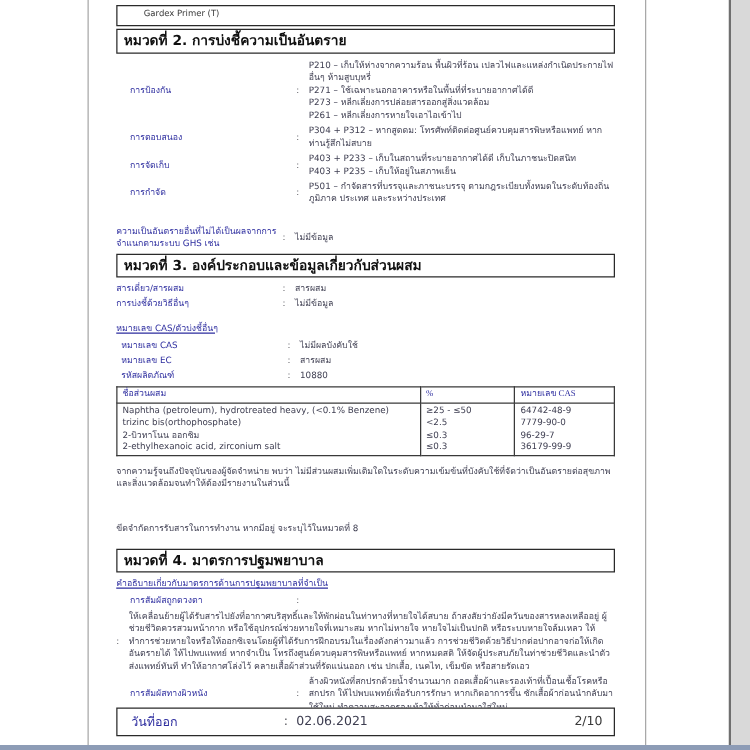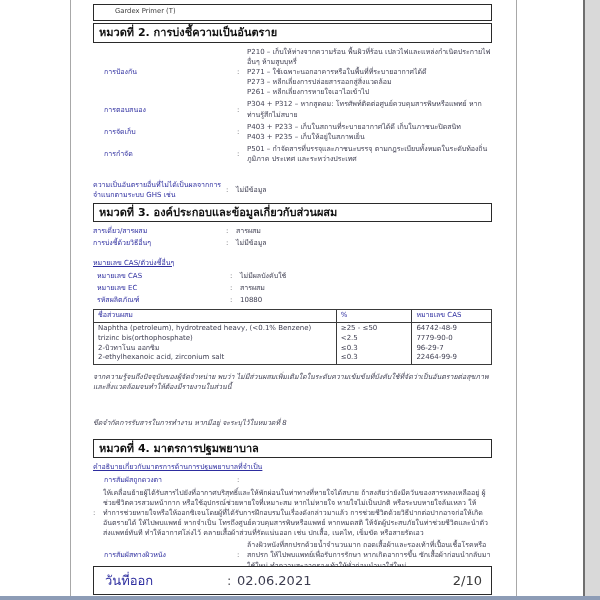--- a/index.html
+++ b/index.html
@@ -40,30 +40,30 @@
   }
   .gap-top{margin-top:16px;}
   .sec3-box{}
   .sec4-box{margin-top:8px;}
 
   table.ingredients{border-collapse:collapse;width:100%;margin-top:4px;}
   table.ingredients th,table.ingredients td{
     border:1px solid #3a3a3a;padding:1px 4px;vertical-align:top;text-align:left;
     font-weight:normal;font-size:7px;line-height:1.4;color:#3d3d50;
   }
-  table.ingredients th{color:#2d2d9f;}
+  table.ingredients th{color:#2d2d9f;font-family:Liberation Serif, serif;}
   .cell-line{overflow-wrap:break-word;word-break:break-word;}
 
-  .note{margin:7px 0 0 0;color:#3d3d50;overflow-wrap:break-word;word-break:break-word;font-style:italic;}
+  .note{margin:7px 0 0 0;color:#3d3d50;overflow-wrap:break-word;word-break:break-word;}
   .note.second{margin-top:26px;margin-bottom:10px;}
 
   .footer-box{
     position:absolute;left:93px;top:566px;width:399px;box-sizing:border-box;
     border:1px solid #2a2a2a;padding:3px 5px;display:flex;align-items:center;
-    font-size:13px;background:#fff;
+    font-size:10px;background:#fff;
   }
   .footer-lbl{width:122px;color:#2d2d9f;padding-left:6px;}
   .footer-date{flex:1;color:#3d3d50;}
   .footer-page{color:#3a3a3a;padding-right:4px;}
 </style>
 </head>
 <body>
 
 <div class="vline-left"></div>
 <div class="vline-right"></div>
@@ -168,21 +168,21 @@
         <td>
           <div class="cell-line">≥25 - ≤50</div>
           <div class="cell-line">&lt;2.5</div>
           <div class="cell-line">≤0.3</div>
           <div class="cell-line">≤0.3</div>
         </td>
         <td>
           <div class="cell-line">64742-48-9</div>
           <div class="cell-line">7779-90-0</div>
           <div class="cell-line">96-29-7</div>
-          <div class="cell-line">22464-99-9</div>
+          <div class="cell-line">36179-99-9</div>
         </td>
       </tr>
     </tbody>
   </table>
 
   <div class="note">จากความรู้จนถึงปัจจุบันของผู้จัดจำหน่าย พบว่า ไม่มีส่วนผสมเพิ่มเติมใดในระดับความเข้มข้นที่บังคับใช้ที่จัดว่าเป็นอันตรายต่อสุขภาพและสิ่งแวดล้อมจนทำให้ต้องมีรายงานในส่วนนี้</div>
   <div class="note second">ขีดจำกัดการรับสารในการทำงาน หากมีอยู่ จะระบุไว้ในหมวดที่ 8</div>
 
   <div class="box sec-box sec4-box">
     <div class="sec-title">หมวดที่ 4. มาตรการปฐมพยาบาล</div>

